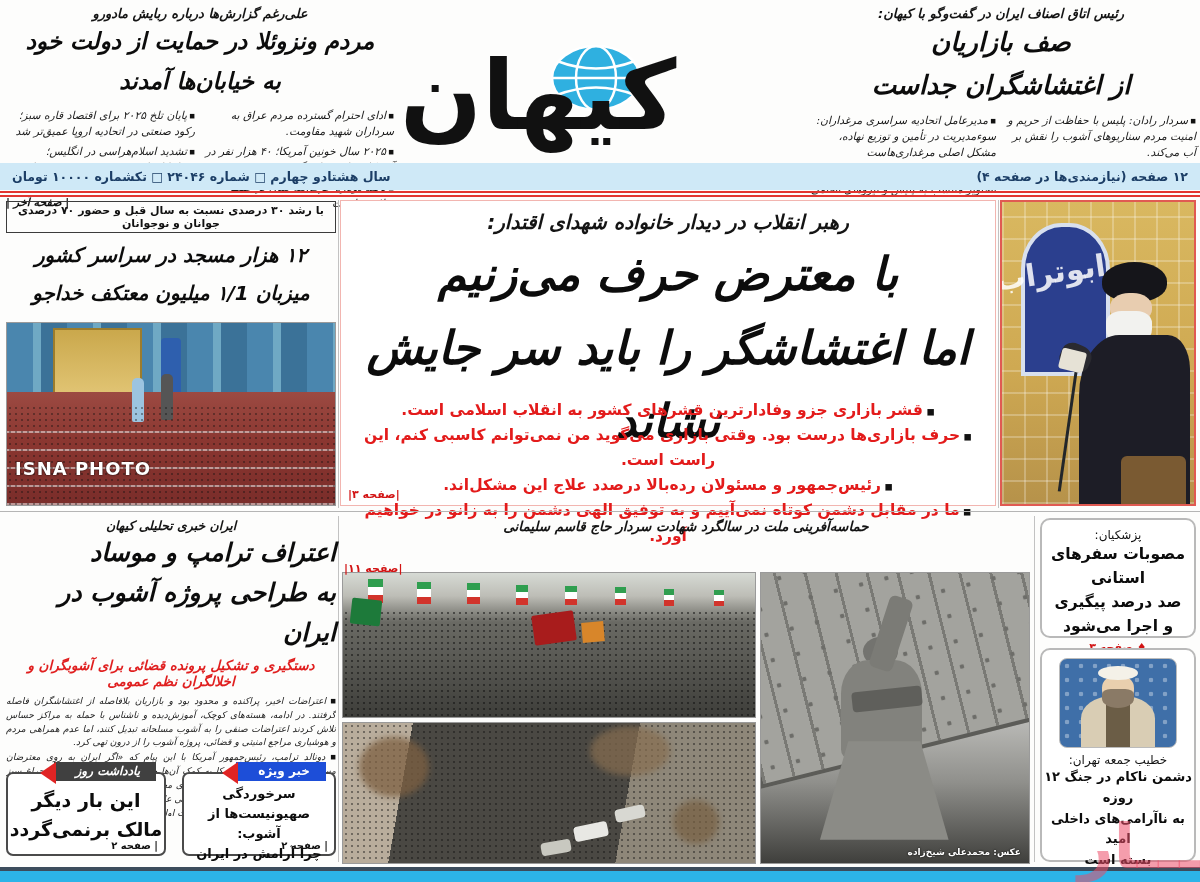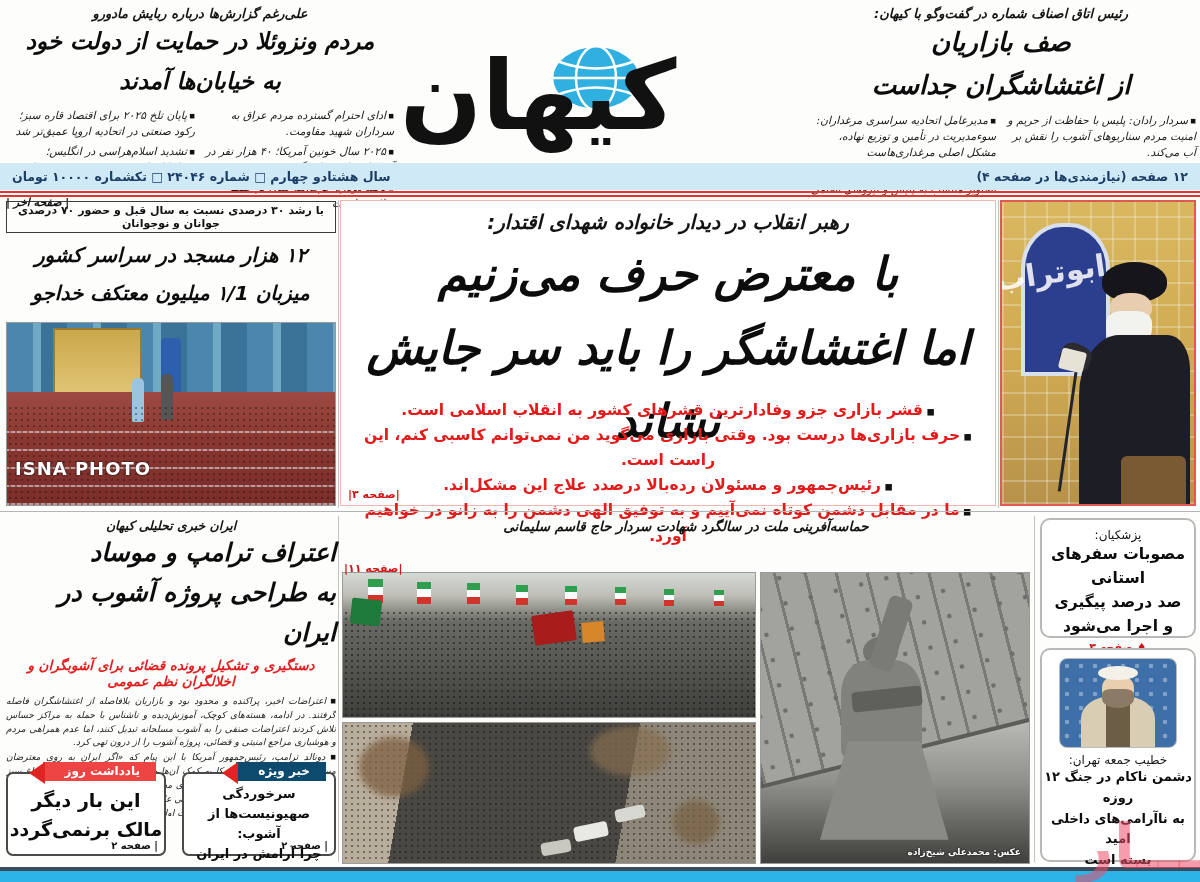--- a/index.html
+++ b/index.html
@@ -82,21 +82,21 @@
       <ellipse cx="46" cy="34" rx="44" ry="32" fill="none" stroke="#ffffff" stroke-width="2.5"></ellipse>
       <ellipse cx="46" cy="34" rx="20" ry="32" fill="none" stroke="#ffffff" stroke-width="2.5"></ellipse>
       <line x1="2" y1="34" x2="90" y2="34" stroke="#ffffff" stroke-width="2.5"></line>
       <path d="M7,17 Q46,32 85,17" fill="none" stroke="#ffffff" stroke-width="2.5"></path>
       <path d="M7,51 Q46,36 85,51" fill="none" stroke="#ffffff" stroke-width="2.5"></path>
     </svg>
     <div class="abs" style="left:0;top:18px;width:400px;text-align:left;font-size:96px;font-weight:bold;line-height:1.3;letter-spacing:-3px;">کیهان</div>
   </div>
 
   <div class="abs center" style="left:806px;top:6px;width:390px;">
-    <div class="kick">رئیس اتاق اصناف شماره در گفت‌وگو با کیهان:</div>
+    <div class="kick">رئیس اتاق اصناف ایران در گفت‌وگو با کیهان:</div>
     <div class="hl pre" style="font-size:26px;line-height:1.65;">صف بازاریان
 از اغتشاشگران جداست</div>
     <div class="bullets">
       <div class="col">
         <div class="bitem">سردار رادان: پلیس با حفاظت از حریم و امنیت مردم سناریوهای آشوب را نقش بر آب می‌کند.</div>
       </div>
       <div class="col">
         <div class="bitem">مدیرعامل اتحادیه سراسری مرغداران: سوءمدیریت در تأمین و توزیع نهاده، مشکل اصلی مرغداری‌هاست</div>
         <div class="bitem">رئیس پلیس فتا هشدار داد: افزایش جعل تصاویر منتسب به پلیس و نیروهای نظامی در فضای مجازی با هوش مصنوعی</div>
         <div class="endtag">| صفحات ۴ و ۱۰ |</div>
@@ -169,28 +169,28 @@
     <div class="red" style="font-size:13.5px;font-weight:bold;margin:4px 0 5px;">دستگیری و تشکیل پرونده قضائی برای آشوبگران و اخلالگران نظم عمومی</div>
     <div style="text-align:justify;font-size:9.2px;line-height:1.3;color:#222;height:122px;overflow:hidden;">
       <div class="bitem" style="font-size:9.2px;margin-bottom:1px;">اعتراضات اخیر، پراکنده و محدود بود و بازاریان بلافاصله از اغتشاشگران فاصله گرفتند. در ادامه، هسته‌های کوچک، آموزش‌دیده و ناشناس با حمله به مراکز حساس تلاش کردند اعتراضات صنفی را به آشوب مسلحانه تبدیل کنند، اما عدم همراهی مردم و هوشیاری مراجع امنیتی و قضائی، پروژه آشوب را از درون تهی کرد.</div>
       <div class="bitem" style="font-size:9.2px;margin-bottom:1px;">دونالد ترامپ، رئیس‌جمهور آمریکا با این پیام که «اگر ایران به روی معترضان مسالمت‌آمیز شلیک کند، آمریکا به کمک آن‌ها خواهد آمد» به اغتشاشگران چراغ سبز نشان داد. هدف او، نجات روانی هسته‌های محدود، تبدیل خط اعتراض به پروژه آشوب، سازمان‌دهی هسته‌ها و بهره‌برداری تبلیغاتی علیه ایران بود.</div>
       <div class="bitem" style="font-size:9.2px;margin-bottom:1px;">مایک پمپئو، وزیر خارجه آمریکا در دولت اول ترامپ اذعان کرد که مأموران موساد در اغتشاشات ایران حضور دارند. هم‌صدایی تل‌آویو و واشنگتن و فراخوان‌های صهیونیستی و آمریکایی نشان داد پروژه آشوب از ابتدا با طراحی خارجی برنامه‌ریزی شده و اعتراضات محدود بازار تنها پوششی برای آن بوده است.</div>
     </div>
     <div class="ptag" style="text-align:right;">|صفحه ۱۱|</div>
   </div>
 
   <div class="notebox" style="left:182px;top:772px;width:154px;height:84px;padding-top:10px;">
-    <div class="tagpill" style="background:#0c4a6e;"><span class="arrow"></span><span>خبر ویژه</span></div>
+    <div class="tagpill" style="background:#1d4ed8;"><span class="arrow"></span><span>خبر ویژه</span></div>
     <div class="hl pre" style="font-size:13px;line-height:1.55;">سرخوردگی صهیونیست‌ها از آشوب:
 چرا آرامش در ایران
 برقرار است؟!</div>
     <div class="boxpage">| صفحه ۲</div>
   </div>
   <div class="notebox" style="left:6px;top:772px;width:160px;height:84px;padding-top:12px;">
-    <div class="tagpill" style="background:#ef4444;"><span class="arrow"></span><span>یادداشت روز</span></div>
+    <div class="tagpill" style="background:#404040;font-style:italic;"><span class="arrow"></span><span>یادداشت روز</span></div>
     <div class="hl pre" style="font-size:19px;line-height:1.5;">این بار دیگر
 مالک برنمی‌گردد</div>
     <div class="boxpage">| صفحه ۲</div>
   </div>
 
   <div class="abs center" style="left:342px;top:518px;width:688px;">
     <div class="kick" style="font-size:13.5px;">حماسه‌آفرینی ملت در سالگرد شهادت سردار حاج قاسم سلیمانی</div>
   </div>
   <div class="abs ptag" style="left:344px;top:562px;z-index:5;">|صفحه ۱۱|</div>
 

